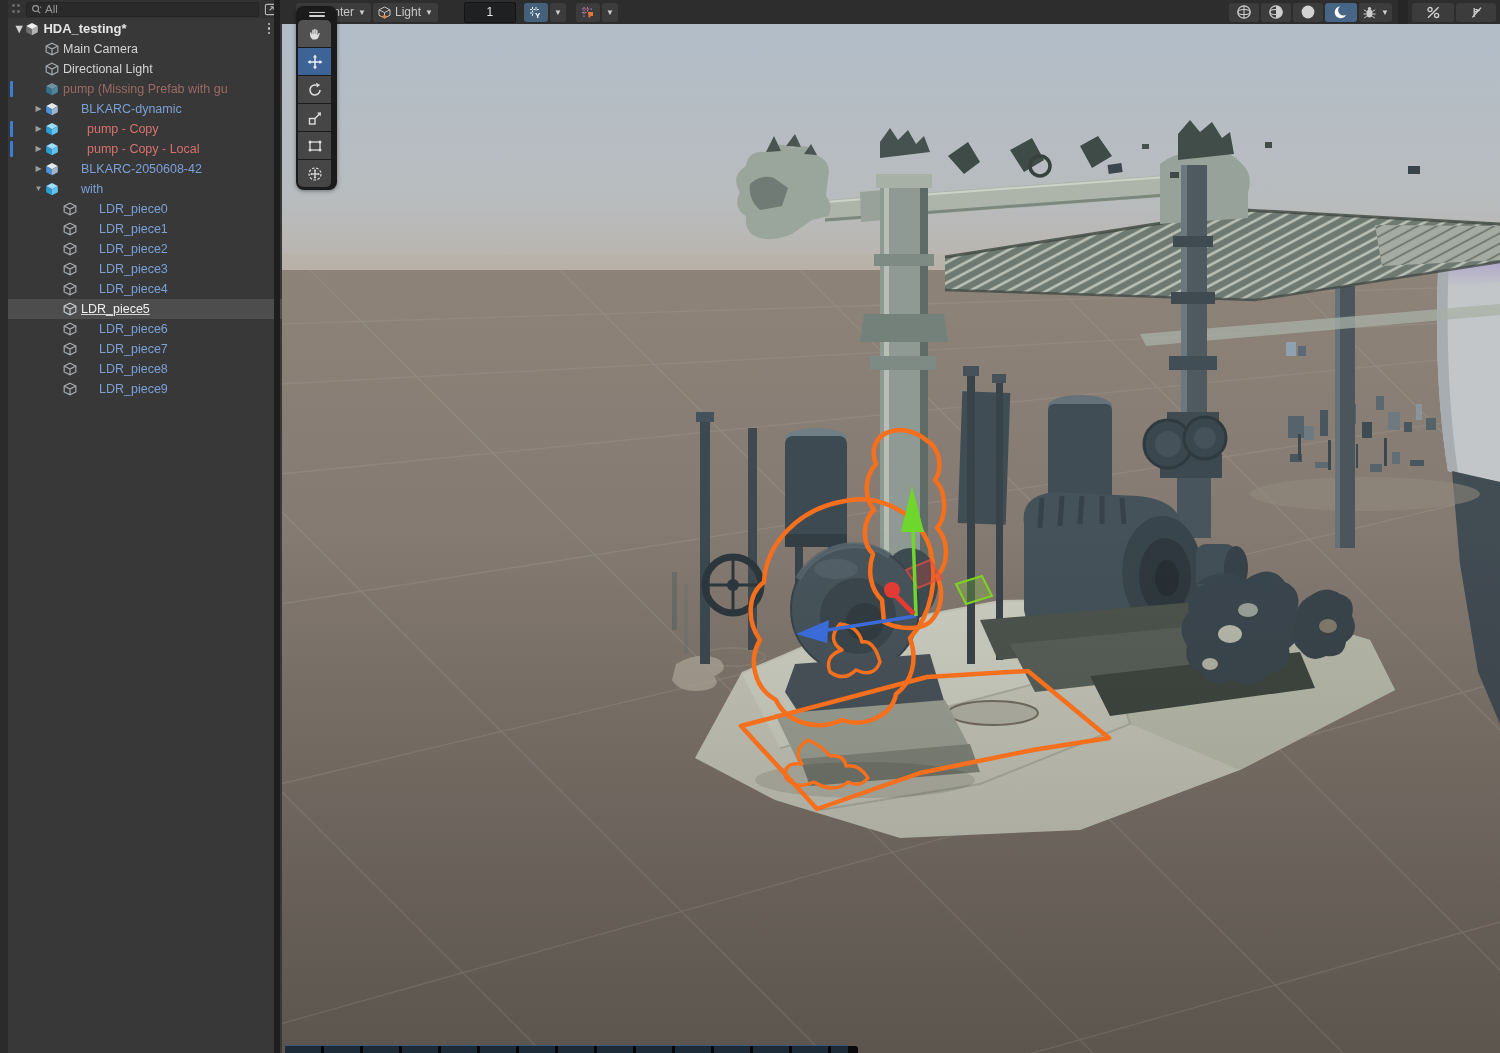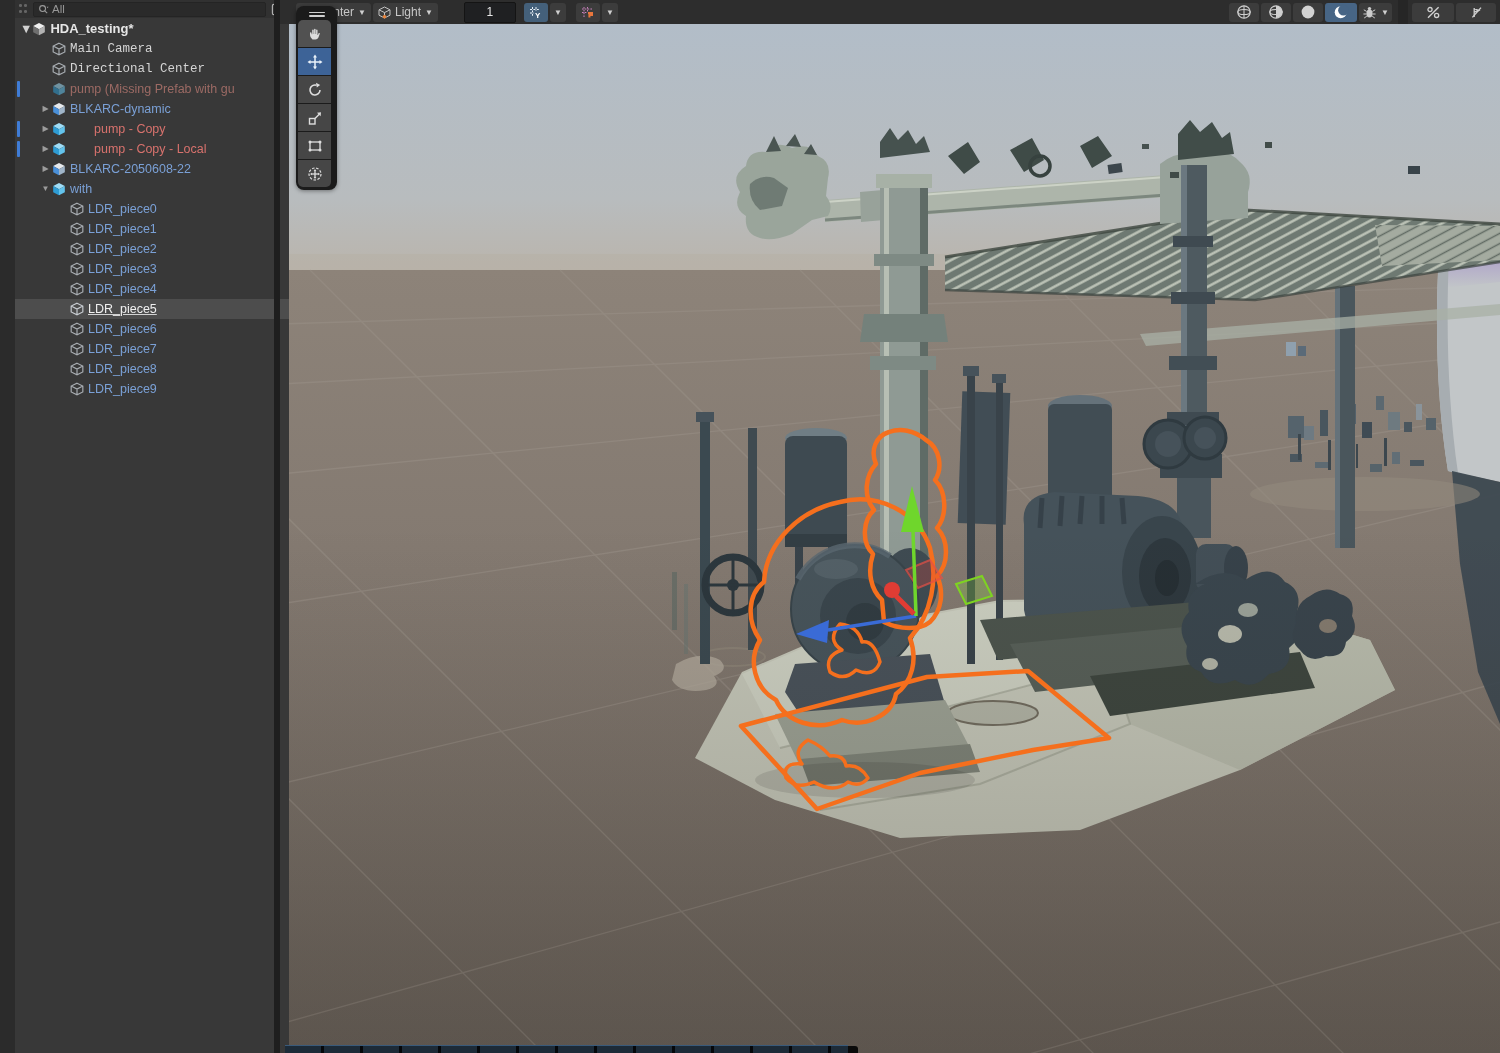--- a/index.html
+++ b/index.html
@@ -3,21 +3,21 @@
 <meta charset="utf-8">
 <style>
   html,body{margin:0;padding:0;}
   body{
     width:1500px;height:1053px;overflow:hidden;position:relative;
     background:#2b2b2b;font-family:"Liberation Sans", sans-serif;
     -webkit-font-smoothing:antialiased;
   }
   
   .hierarchy{
-    position:absolute;left:15px;top:0;width:274px;height:1053px;
+    position:absolute;left:8px;top:0;width:274px;height:1053px;
     background:#383838;color:#d2d2d2;font-size:12.5px;z-index:3;
   }
   .panel-divider{position:absolute;left:274px;top:0;width:6px;height:1053px;background:#1e1e1e;z-index:4;}
   .search-row{height:18px;display:flex;align-items:center;background:#313131;padding:0 4px;gap:4px;}
   .grip-dots{width:10px;height:10px;display:grid;grid-template-columns:3px 3px;gap:2px;opacity:.5;}
   .grip-dots i{width:2.5px;height:2.5px;background:#9a9a9a;border-radius:50%;}
   .search-pill{
     flex:1;height:13px;background:#2a2a2a;border:1px solid #242424;border-radius:2px;
     display:flex;align-items:center;padding:0 4px;gap:3px;color:#979797;font-size:11.5px;
   }
@@ -26,22 +26,22 @@
   .scene-row .slabel{font-weight:bold;color:#e6e6e6;font-size:13px;margin-left:4px;white-space:nowrap;}
   .kebab{margin-left:auto;margin-right:12px;display:flex;flex-direction:column;gap:2px;}
   .kebab i{width:2.5px;height:2.5px;background:#c2c2c2;border-radius:50%;}
   .row{position:relative;height:20px;display:flex;align-items:center;white-space:nowrap;overflow:hidden;}
   .row.sel{background:#4d4d4d;text-decoration:underline;}
   .row .arrow{width:13px;flex:0 0 13px;text-align:center;font-size:8px;color:#9b9b9b;line-height:20px;}
   .row .hicon{flex:0 0 14px;width:14px;height:14px;margin-right:4px;display:flex;align-items:center;}
   .lvl1{padding-left:24px;}
   .lvl2{padding-left:42px;}
   .lbl{overflow:hidden;text-overflow:clip;}
-  .t-white{color:#d4d4d4;font-family:Liberation Mono, monospace;}
-  .t-blue{color:#7aa0d6;}
+  .t-white{color:#d4d4d4;}
+  .t-blue{color:#7aa0d6;margin-left:18px;}
   .t-red{color:#d8726d;margin-left:24px;}
   .t-dimred{color:#9c6a64;}
   .t-sel{color:#f0f0f0;}
   .editbar{position:absolute;left:2px;top:2px;width:2.5px;height:16px;background:#3f7cd6;border-radius:1px;}
   .faded{opacity:.55;}
   
   .scene-area{position:absolute;left:280px;top:0;width:1220px;height:1053px;background:#8a8078;}
   .scene-toolbar{
     position:absolute;left:0;top:0;width:1220px;height:24px;background:#2d2d2d;
     display:flex;align-items:center;color:#c8c8c8;font-size:12px;z-index:5;
@@ -133,21 +133,21 @@
     <svg class="hicon" viewBox="0 0 12 12">
         <path d="M6 1 L11 3.5 V8.5 L6 11 L1 8.5 V3.5 Z M1 3.5 L6 6 L11 3.5 M6 6 V11" fill="none" stroke="#a8adb2" stroke-width="1"></path>
       </svg>
     <span class="lbl t-white">Main Camera</span>
   </div>
   <div class="row lvl1">
     <span class="arrow"></span>
     <svg class="hicon" viewBox="0 0 12 12">
         <path d="M6 1 L11 3.5 V8.5 L6 11 L1 8.5 V3.5 Z M1 3.5 L6 6 L11 3.5 M6 6 V11" fill="none" stroke="#a8adb2" stroke-width="1"></path>
       </svg>
-    <span class="lbl t-white">Directional Center</span>
+    <span class="lbl t-white">Directional Light</span>
   </div>
   <div class="row lvl1">
     <span class="editbar"></span>
     <span class="arrow"></span>
     <svg class="hicon faded" viewBox="0 0 12 12">
         <path d="M6 0.8 L11 3.5 L6 6.2 L1 3.5 Z" fill="#9fdcf5"></path>
         <path d="M1 3.5 L6 6.2 V11.4 L1 8.7 Z" fill="#2e9cd4"></path>
         <path d="M11 3.5 L6 6.2 V11.4 L11 8.7 Z" fill="#63c3ec"></path>
       </svg>
     <span class="lbl t-dimred">pump (Missing Prefab with gu</span>
@@ -181,21 +181,21 @@
       </svg>
     <span class="lbl t-red">pump - Copy - Local</span>
   </div>
   <div class="row lvl1">
     <span class="arrow">▶</span>
     <svg class="hicon" viewBox="0 0 12 12">
         <path d="M6 0.8 L11 3.5 L6 6.2 L1 3.5 Z" fill="#e6e9ec"></path>
         <path d="M1 3.5 L6 6.2 V11.4 L1 8.7 Z" fill="#4a90d9"></path>
         <path d="M11 3.5 L6 6.2 V11.4 L11 8.7 Z" fill="#9fb4c8"></path>
       </svg>
-    <span class="lbl t-blue">BLKARC-2050608-22</span>
+    <span class="lbl t-blue">BLKARC-2050608-42</span>
   </div>
   <div class="row lvl1">
     <span class="arrow">▼</span>
     <svg class="hicon" viewBox="0 0 12 12">
         <path d="M6 0.8 L11 3.5 L6 6.2 L1 3.5 Z" fill="#9fdcf5"></path>
         <path d="M1 3.5 L6 6.2 V11.4 L1 8.7 Z" fill="#2e9cd4"></path>
         <path d="M11 3.5 L6 6.2 V11.4 L11 8.7 Z" fill="#63c3ec"></path>
       </svg>
     <span class="lbl t-blue">with</span>
   </div>

